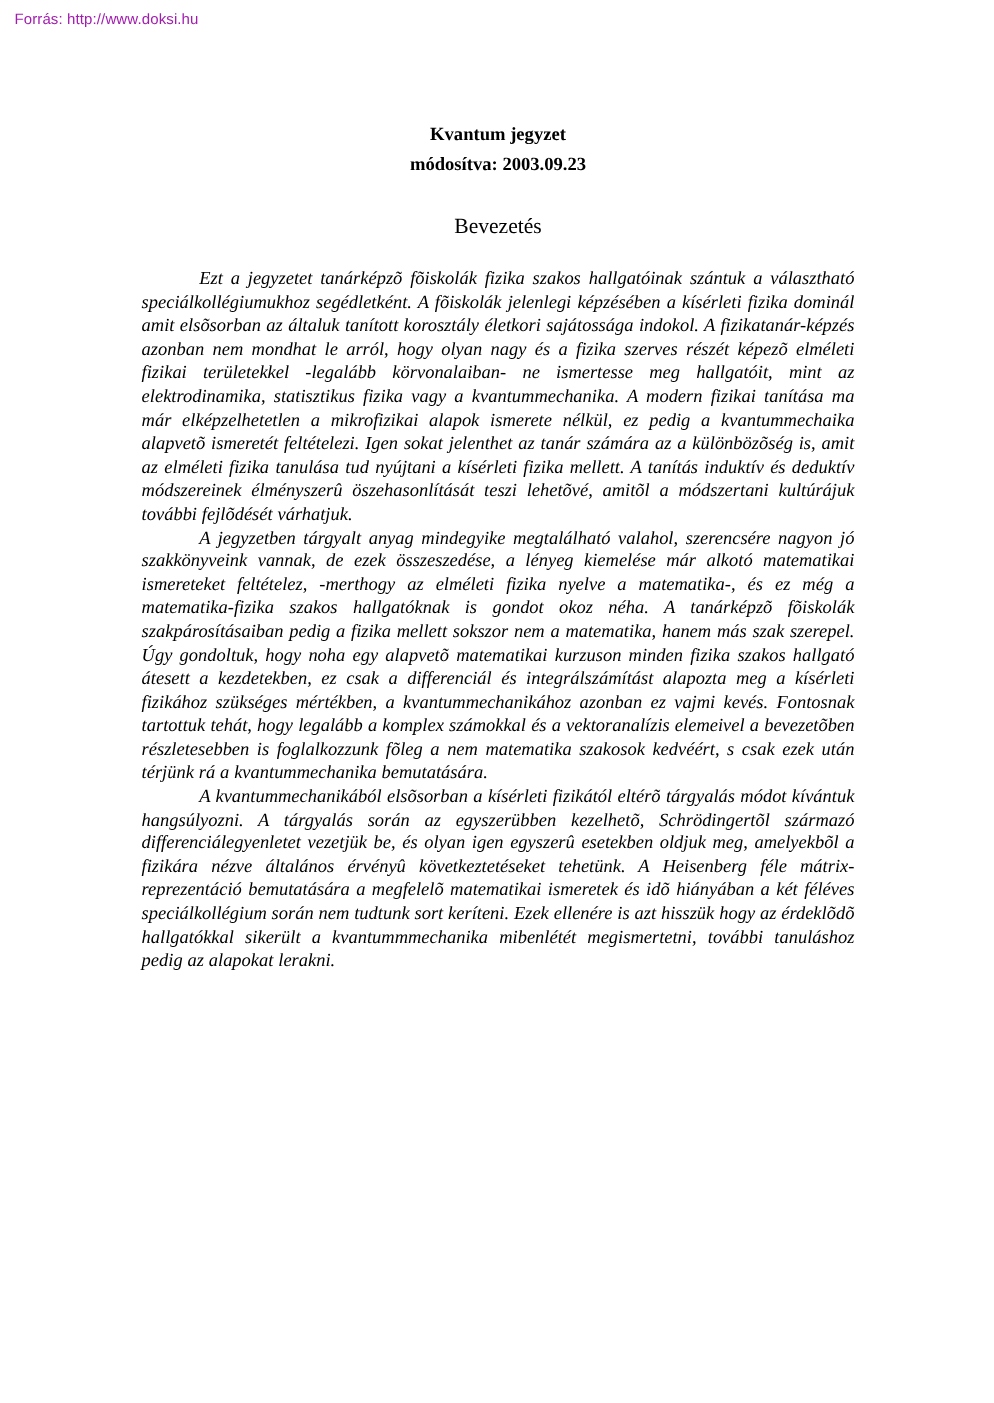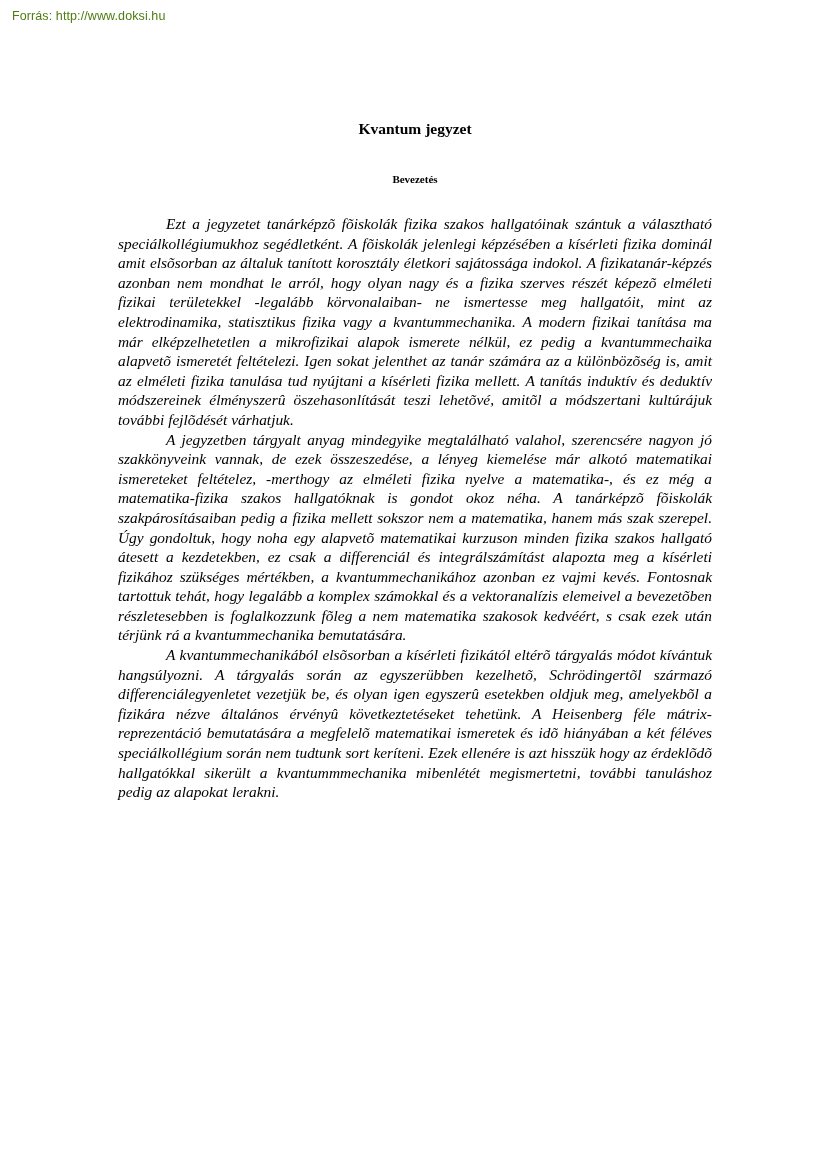--- a/index.html
+++ b/index.html
@@ -17,21 +17,21 @@
   }
 
   
   .source-header {
     position: absolute;
     top: 9px;
     left: 12px;
     font-family: "Liberation Sans", "DejaVu Sans", sans-serif;
     font-size: 12.5px;
     line-height: 14px;
-    color: #4d7c0f;
+    color: #a21caf;
     letter-spacing: 0.1px;
     white-space: nowrap;
   }
 
   
   .page {
     position: absolute;
     top: 0;
     left: 0;
     width: 828px;
@@ -44,33 +44,33 @@
     left: 118px;
     top: 100px;
     width: 594px;
   }
 
   .doc-title {
     text-align: center;
     font-weight: bold;
     font-size: 15.5px;
     line-height: 25px;
-    margin: 16px;
+    margin: 0;
   }
   .doc-subtitle {
     text-align: center;
     font-weight: bold;
     font-size: 15.5px;
     line-height: 25px;
     margin: 0;
   }
   .section-heading {
     text-align: center;
-    font-weight: bold;
-    font-size: 11px;
+    font-weight: normal;
+    font-size: 18px;
     line-height: 25px;
     margin: 26px 0 0 0;
   }
 
   .body-par {
     font-size: 15.4px;
     line-height: 19.6px;
     text-align: justify;
     margin: 0;
     text-indent: 48px;
@@ -86,20 +86,21 @@
 <body>
 
 <div class="page">
 
   <div class="source-header">Forrás: http://www.doksi.hu</div>
 
   <div class="content">
 
     <h1 class="doc-title">Kvantum jegyzet</h1>
 
+    <h2 class="doc-subtitle">módosítva: 2003.09.23</h2>
 
     <h3 class="section-heading">Bevezetés</h3>
 
     <p class="body-par first">Ezt a jegyzetet tanárképzõ fõiskolák fizika szakos hallgatóinak szántuk a választható speciálkollégiumukhoz segédletként. A fõiskolák jelenlegi képzésében a kísérleti fizika dominál amit elsõsorban az általuk tanított korosztály életkori sajátossága indokol. A fizikatanár-képzés azonban nem mondhat le arról, hogy olyan nagy és a fizika szerves részét képezõ elméleti fizikai területekkel -legalább körvonalaiban- ne ismertesse meg hallgatóit, mint az elektrodinamika, statisztikus fizika vagy a kvantummechanika. A  modern fizikai tanítása  ma már elképzelhetetlen a mikrofizikai alapok ismerete nélkül, ez pedig a kvantummechaika alapvetõ ismeretét feltételezi. Igen sokat jelenthet  az tanár számára az a  különbözõség is, amit az elméleti fizika tanulása tud nyújtani a kísérleti fizika mellett. A tanítás induktív és deduktív módszereinek élményszerû öszehasonlítását teszi lehetõvé, amitõl a módszertani kultúrájuk  további fejlõdését várhatjuk.</p>
 
     <p class="body-par">A jegyzetben tárgyalt anyag mindegyike megtalálható valahol, szerencsére nagyon jó szakkönyveink vannak, de ezek összeszedése, a lényeg kiemelése már alkotó matematikai ismereteket feltételez, -merthogy az  elméleti fizika nyelve a matematika-, és ez  még a matematika-fizika szakos hallgatóknak is gondot okoz néha. A tanárképzõ fõiskolák szakpárosításaiban pedig a fizika mellett sokszor nem a matematika, hanem más szak szerepel. Úgy gondoltuk, hogy noha egy alapvetõ  matematikai kurzuson minden fizika szakos hallgató átesett  a kezdetekben, ez csak a differenciál  és integrálszámítást alapozta meg a kísérleti fizikához szükséges mértékben, a kvantummechanikához azonban ez vajmi kevés. Fontosnak tartottuk  tehát, hogy legalább a komplex számokkal és a vektoranalízis  elemeivel a bevezetõben részletesebben  is foglalkozzunk fõleg a nem matematika szakosok kedvéért, s csak ezek után térjünk rá a kvantummechanika bemutatására.</p>
 
     <p class="body-par">A kvantummechanikából elsõsorban a kísérleti fizikától eltérõ  tárgyalás módot kívántuk hangsúlyozni. A tárgyalás során az  egyszerübben kezelhetõ, Schrödingertõl származó differenciálegyenletet vezetjük be, és olyan igen egyszerû esetekben oldjuk meg, amelyekbõl a fizikára nézve általános érvényû következtetéseket tehetünk. A Heisenberg féle mátrix-reprezentáció bemutatására a  megfelelõ matematikai ismeretek és idõ hiányában a két féléves speciálkollégium során nem tudtunk sort keríteni. Ezek ellenére is azt hisszük hogy az érdeklõdõ hallgatókkal sikerült a kvantummmechanika mibenlétét megismertetni, további tanuláshoz pedig az alapokat lerakni.</p>
 
   </div>

